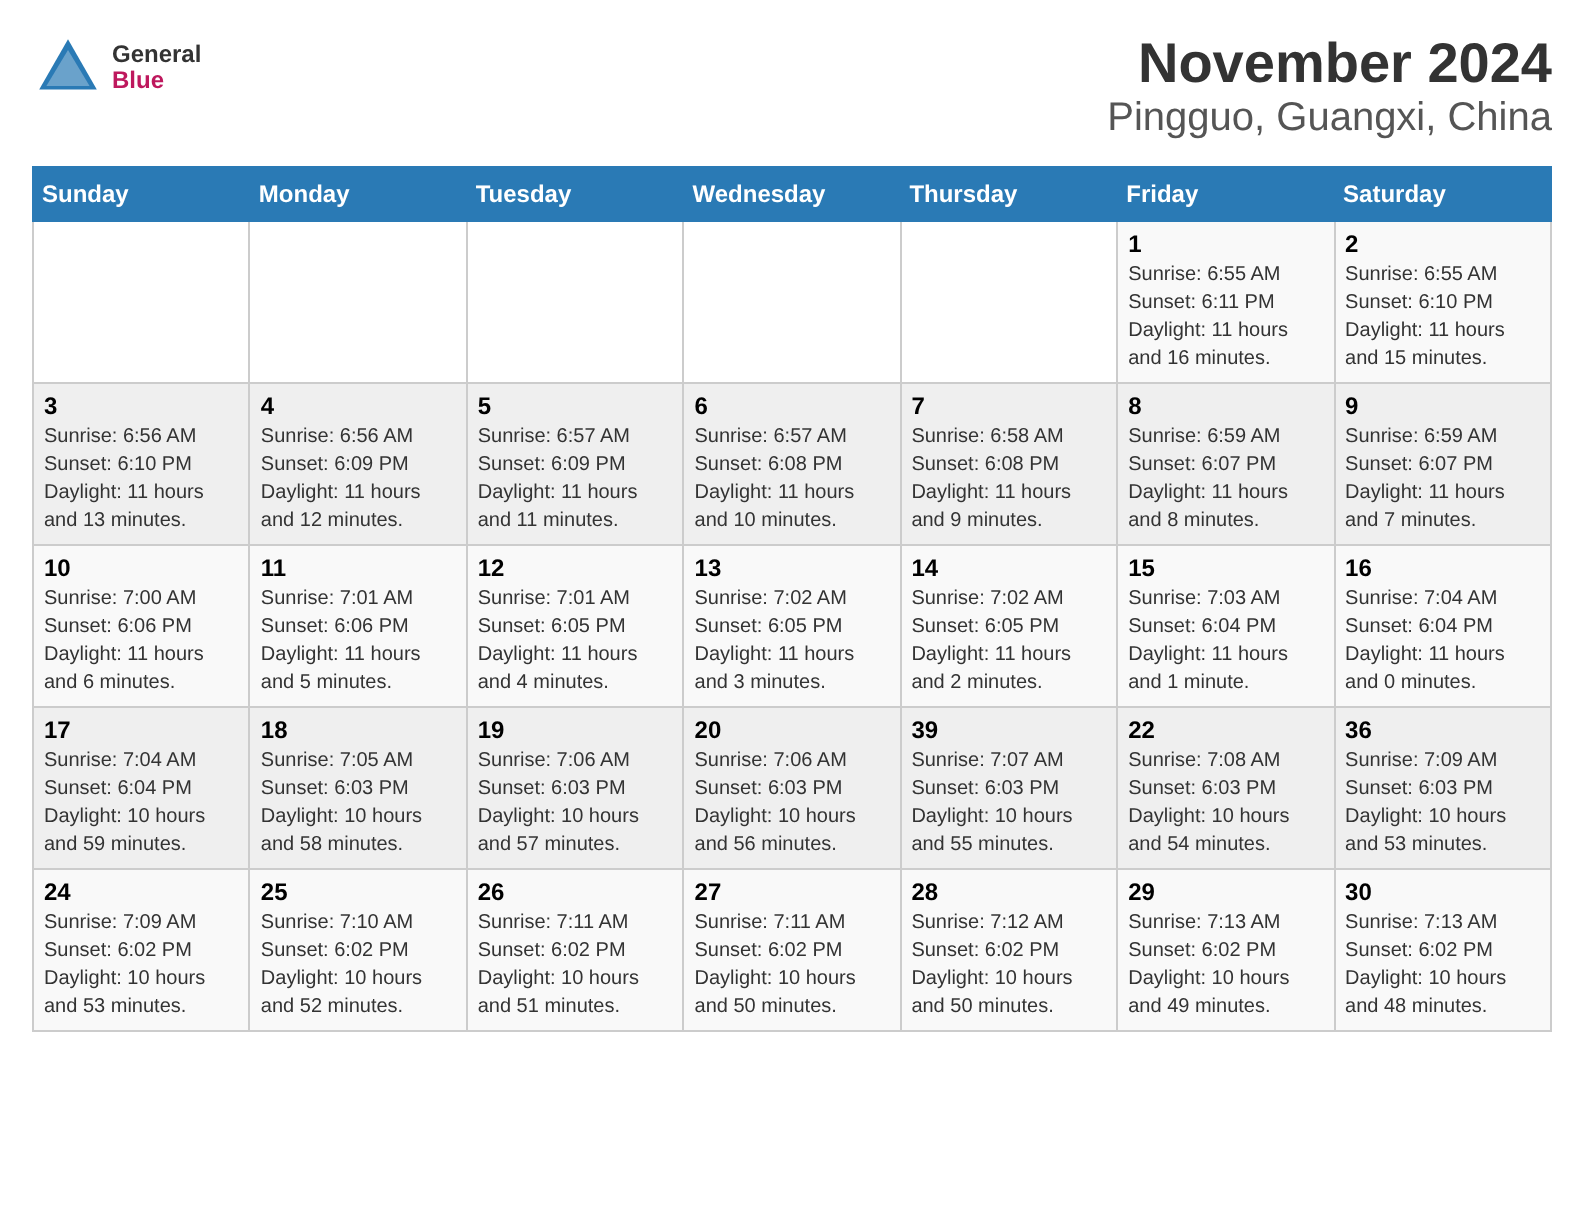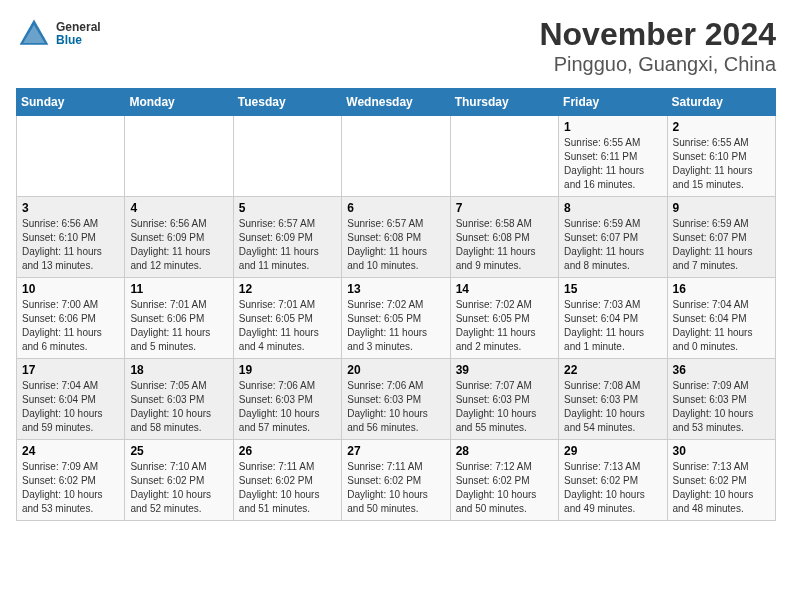--- a/index.html
+++ b/index.html
@@ -20,30 +20,30 @@
       display: flex;
       align-items: center;
       gap: 4px;
     }
     .logo-text {
       font-size: 12px;
       font-weight: bold;
       line-height: 1.1;
     }
     .logo-general { color: #333; }
-    .logo-blue { color: #0369a1; }
+    .logo-blue { color: #be185d; }
     .logo-icon {
       width: 36px;
       height: 36px;
     }
     .title-block {
       text-align: right;
     }
     .title-block h1 {
-      font-size: 32px;
+      font-size: 28px;
       font-weight: bold;
       color: #333;
     }
     .title-block h2 {
       font-size: 20px;
       color: #555;
       font-weight: normal;
     }
     .calendar {
       width: 100%;

